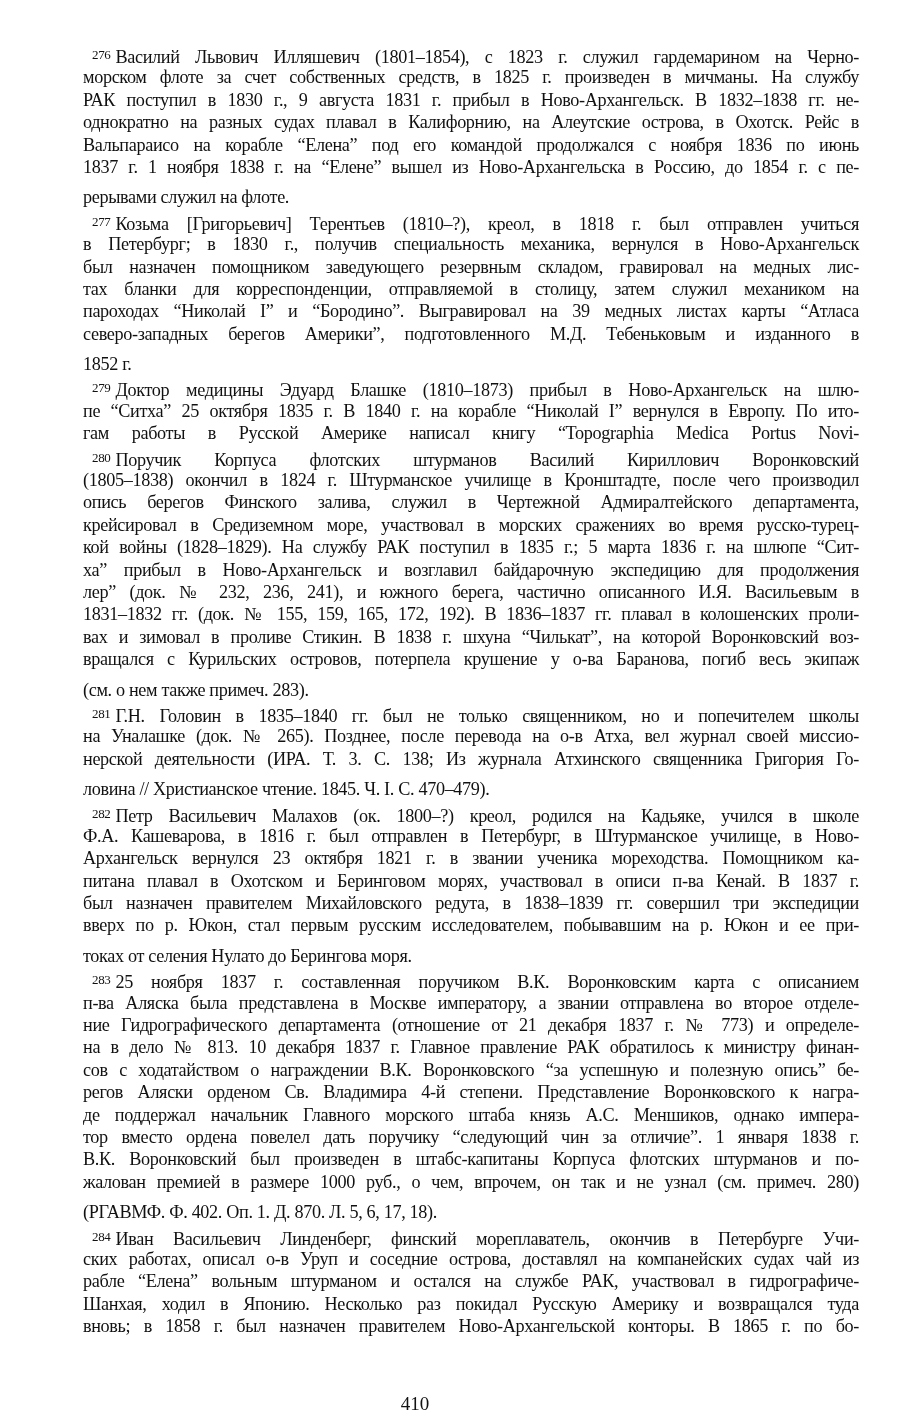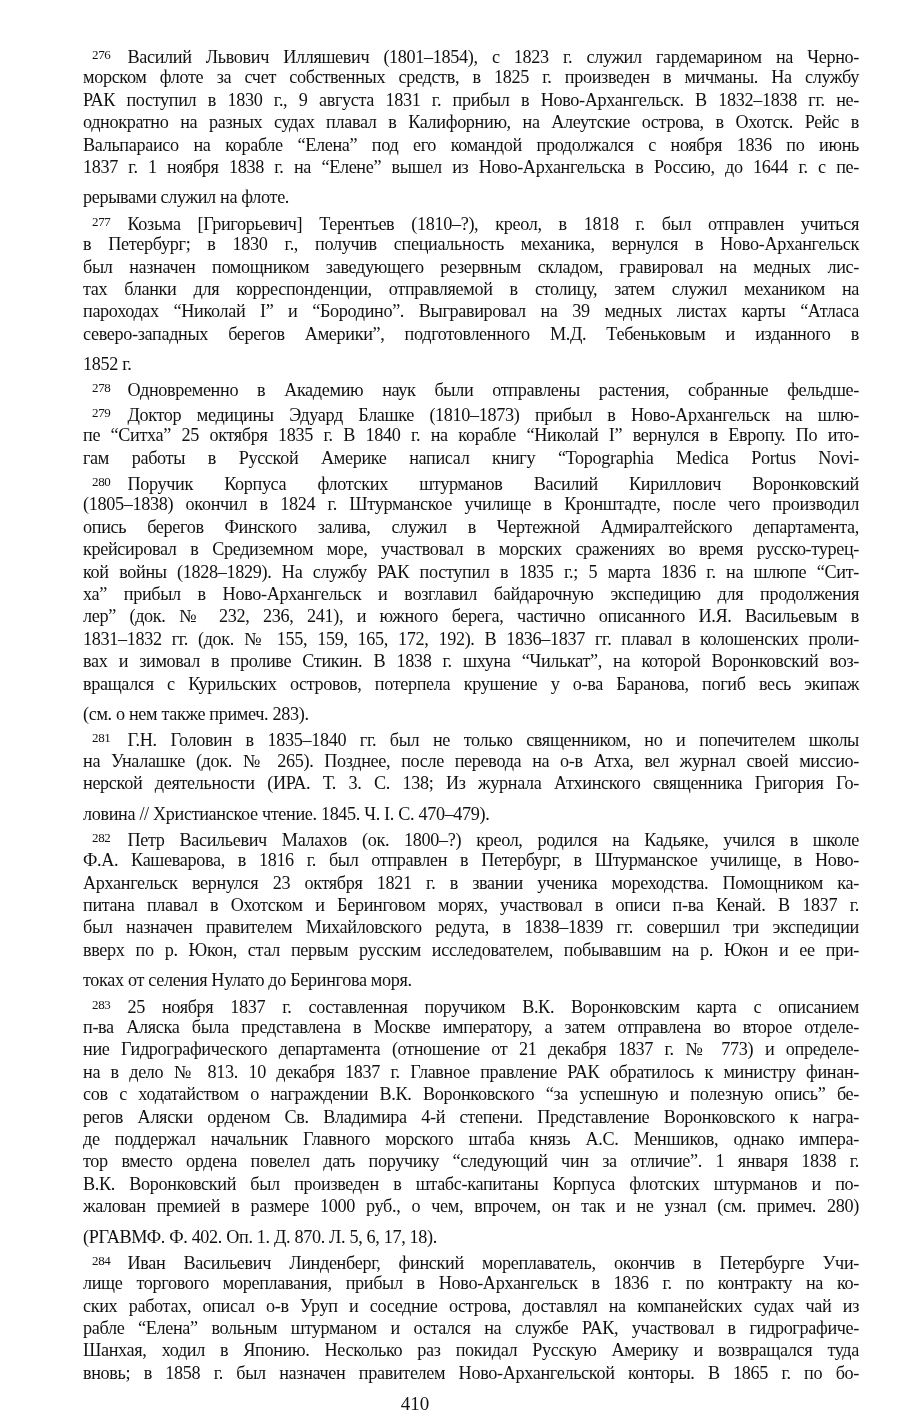--- a/index.html
+++ b/index.html
@@ -10,51 +10,50 @@
     font-size: 18.2px; line-height: 22.4px;
   }
   .note { margin: 0 0 2px 0; }
   .line {
     display: block; text-align: justify; text-align-last: justify;
     white-space: nowrap; height: 22.4px; overflow: visible;
     letter-spacing: -0.35px;
   }
   .line.last { text-align-last: left; margin-top: 8px; }
   .line.first { padding-left: 9px; }
-  .fn-num { font-size: 13px; vertical-align: 4px; margin-right: 17px; }
+  .fn-num { font-size: 13px; vertical-align: 4px; margin-right: 5px; }
   .ital { font-style: italic; }
   .page-number {
     position: absolute; top: 1393px; left: 0; width: 830px; text-align: center;
     font-family: "Liberation Serif", serif; font-size: 19px; color: #111;
   }
 </style>
 </head>
 <body>
 
 <div class="page" id="page">
     <div class="note">
       <span class="line first"><span class="fn-num">276</span><span>Василий Львович Илляшевич (1801–1854), с 1823 г. служил гардемарином на Черно-</span></span>
       <span class="line"><span>морском флоте за счет собственных средств, в 1825 г. произведен в мичманы. На службу</span></span>
       <span class="line"><span>РАК поступил в 1830 г., 9 августа 1831 г. прибыл в Ново-Архангельск. В 1832–1838 гг. не-</span></span>
       <span class="line"><span>однократно на разных судах плавал в Калифорнию, на Алеутские острова, в Охотск. Рейс в</span></span>
       <span class="line"><span>Вальпараисо на корабле “Елена” под его командой продолжался с ноября 1836 по июнь</span></span>
-      <span class="line"><span>1837 г. 1 ноября 1838 г. на “Елене” вышел из Ново-Архангельска в Россию, до 1644 г. с пе-</span></span>
+      <span class="line"><span>1837 г. 1 ноября 1838 г. на “Елене” вышел из Ново-Архангельска в Россию, до 1854 г. с пе-</span></span>
       <span class="line last"><span>рерывами служил на флоте.</span></span>
     </div>
     <div class="note">
       <span class="line first"><span class="fn-num">277</span><span>Козьма [Григорьевич] Терентьев (1810–?), креол, в 1818 г. был отправлен учиться</span></span>
       <span class="line"><span>в Петербург; в 1830 г., получив специальность механика, вернулся в Ново-Архангельск</span></span>
       <span class="line"><span>был назначен помощником заведующего резервным складом, гравировал на медных лис-</span></span>
       <span class="line"><span>тах бланки для корреспонденции, отправляемой в столицу, затем служил механиком на</span></span>
       <span class="line"><span>пароходах “Николай I” и “Бородино”. Выгравировал на 39 медных листах карты “Атласа</span></span>
       <span class="line"><span>северо-западных берегов Америки”, подготовленного М.Д. Тебеньковым и изданного в</span></span>
       <span class="line last"><span>1852 г.</span></span>
     </div>
     <div class="note">
-      <span class="line first"><span class="fn-num">278</span><span>Одновременно в Академию наук были отправлены растения, собранные фельдше-</span></span>
     </div>
     <div class="note">
       <span class="line first"><span class="fn-num">279</span><span>Доктор медицины Эдуард Блашке (1810–1873) прибыл в Ново-Архангельск на шлю-</span></span>
       <span class="line"><span>пе “Ситха” 25 октября 1835 г. В 1840 г. на корабле “Николай I” вернулся в Европу. По ито-</span></span>
       <span class="line"><span>гам работы в Русской Америке написал книгу “Topographia Medica Portus Novi-</span></span>
     </div>
     <div class="note">
       <span class="line first"><span class="fn-num">280</span><span>Поручик Корпуса флотских штурманов Василий Кириллович Воронковский</span></span>
       <span class="line"><span>(1805–1838) окончил в 1824 г. Штурманское училище в Кронштадте, после чего производил</span></span>
       <span class="line"><span>опись берегов Финского залива, служил в Чертежной Адмиралтейского департамента,</span></span>
@@ -77,33 +76,32 @@
       <span class="line first"><span class="fn-num">282</span><span>Петр Васильевич Малахов (ок. 1800–?) креол, родился на Кадьяке, учился в школе</span></span>
       <span class="line"><span>Ф.А. Кашеварова, в 1816 г. был отправлен в Петербург, в Штурманское училище, в Ново-</span></span>
       <span class="line"><span>Архангельск вернулся 23 октября 1821 г. в звании ученика мореходства. Помощником ка-</span></span>
       <span class="line"><span>питана плавал в Охотском и Беринговом морях, участвовал в описи п-ва Кенай. В 1837 г.</span></span>
       <span class="line"><span>был назначен правителем Михайловского редута, в 1838–1839 гг. совершил три экспедиции</span></span>
       <span class="line"><span>вверх по р. Юкон, стал первым русским исследователем, побывавшим на р. Юкон и ее при-</span></span>
       <span class="line last"><span>токах от селения Нулато до Берингова моря.</span></span>
     </div>
     <div class="note">
       <span class="line first"><span class="fn-num">283</span><span>25 ноября 1837 г. составленная поручиком В.К. Воронковским карта с описанием</span></span>
-      <span class="line"><span>п-ва Аляска была представлена в Москве императору, а затем отправлена во второе отделе-</span></span>
+      <span class="line"><span>п-ва Аляска была представлена в Москве императору, а звании отправлена во второе отделе-</span></span>
       <span class="line"><span>ние Гидрографического департамента (отношение от 21 декабря 1837 г. № 773) и определе-</span></span>
       <span class="line"><span>на в дело № 813. 10 декабря 1837 г. Главное правление РАК обратилось к министру финан-</span></span>
       <span class="line"><span>сов с ходатайством о награждении В.К. Воронковского “за успешную и полезную опись” бе-</span></span>
       <span class="line"><span>регов Аляски орденом Св. Владимира 4-й степени. Представление Воронковского к награ-</span></span>
       <span class="line"><span>де поддержал начальник Главного морского штаба князь А.С. Меншиков, однако импера-</span></span>
       <span class="line"><span>тор вместо ордена повелел дать поручику “следующий чин за отличие”. 1 января 1838 г.</span></span>
       <span class="line"><span>В.К. Воронковский был произведен в штабс-капитаны Корпуса флотских штурманов и по-</span></span>
       <span class="line"><span>жалован премией в размере 1000 руб., о чем, впрочем, он так и не узнал (см. примеч. 280)</span></span>
       <span class="line last"><span>(РГАВМФ. Ф. 402. Оп. 1. Д. 870. Л. 5, 6, 17, 18).</span></span>
     </div>
     <div class="note">
       <span class="line first"><span class="fn-num">284</span><span>Иван Васильевич Линденберг, финский мореплаватель, окончив в Петербурге Учи-</span></span>
-      <span class="line"><span>лище торгового мореплавания, прибыл в Ново-Архангельск в 1836 г. по контракту на ко-</span></span>
       <span class="line"><span>ских работах, описал о-в Уруп и соседние острова, доставлял на компанейских судах чай из</span></span>
       <span class="line"><span>рабле “Елена” вольным штурманом и остался на службе РАК, участвовал в гидрографиче-</span></span>
       <span class="line"><span>Шанхая, ходил в Японию. Несколько раз покидал Русскую Америку и возвращался туда</span></span>
       <span class="line"><span>вновь; в 1858 г. был назначен правителем Ново-Архангельской конторы. В 1865 г. по бо-</span></span>
     </div>
   </div>
 <div class="page-number">410</div>
 
 </body></html>

